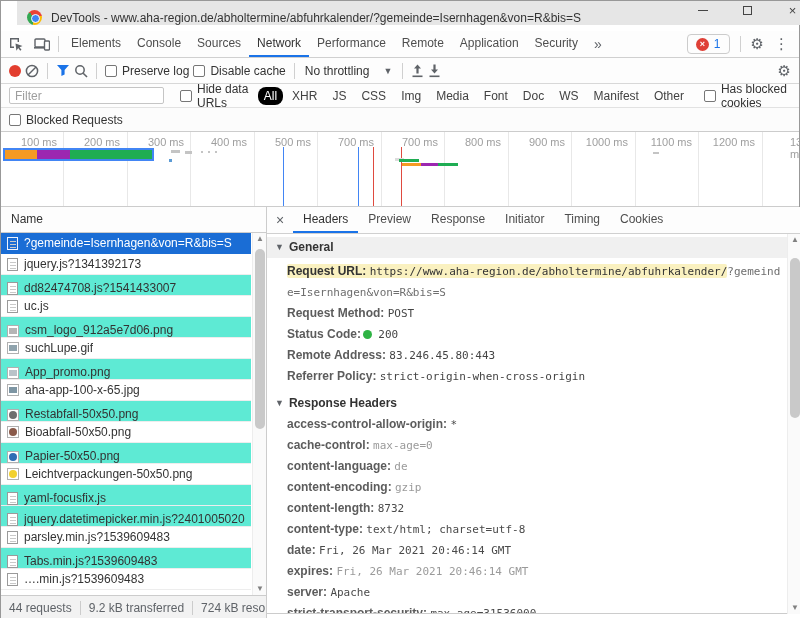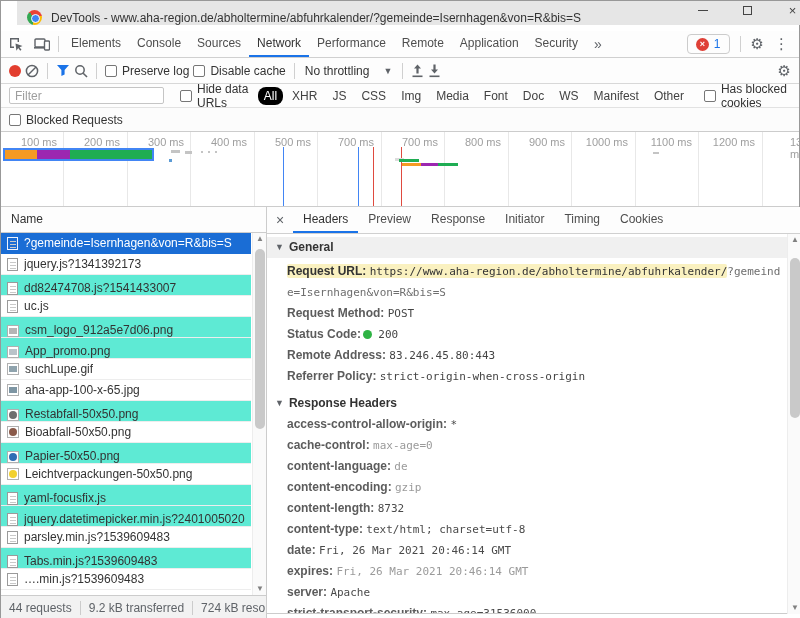--- a/index.html
+++ b/index.html
@@ -310,31 +310,31 @@
         <div class="rrow">
           <span class="ric doc"></span>
           <span class="rname">uc.js</span>
         </div>
         <div class="rrow alt">
           <span class="ric pic">
               <i class="ph" style="background: rgb(181, 181, 181);"></i>
             </span>
           <span class="rname">csm_logo_912a5e7d06.png</span>
         </div>
+        <div class="rrow">
+          <span class="ric pic">
+              <i class="ph" style="background: rgb(143, 163, 173);"></i>
+            </span>
+          <span class="rname">suchLupe.gif</span>
+        </div>
         <div class="rrow alt">
           <span class="ric pic">
               <i class="ph" style="background: rgb(185, 195, 201);"></i>
             </span>
           <span class="rname">App_promo.png</span>
-        </div>
-        <div class="rrow">
-          <span class="ric pic">
-              <i class="ph" style="background: rgb(143, 163, 173);"></i>
-            </span>
-          <span class="rname">suchLupe.gif</span>
         </div>
         <div class="rrow">
           <span class="ric pic">
               <i class="ph" style="background: rgb(125, 149, 163);"></i>
             </span>
           <span class="rname">aha-app-100-x-65.jpg</span>
         </div>
         <div class="rrow alt">
           <span class="ric pic">
               <i class="dot" style="background: rgb(111, 111, 111);"></i>

